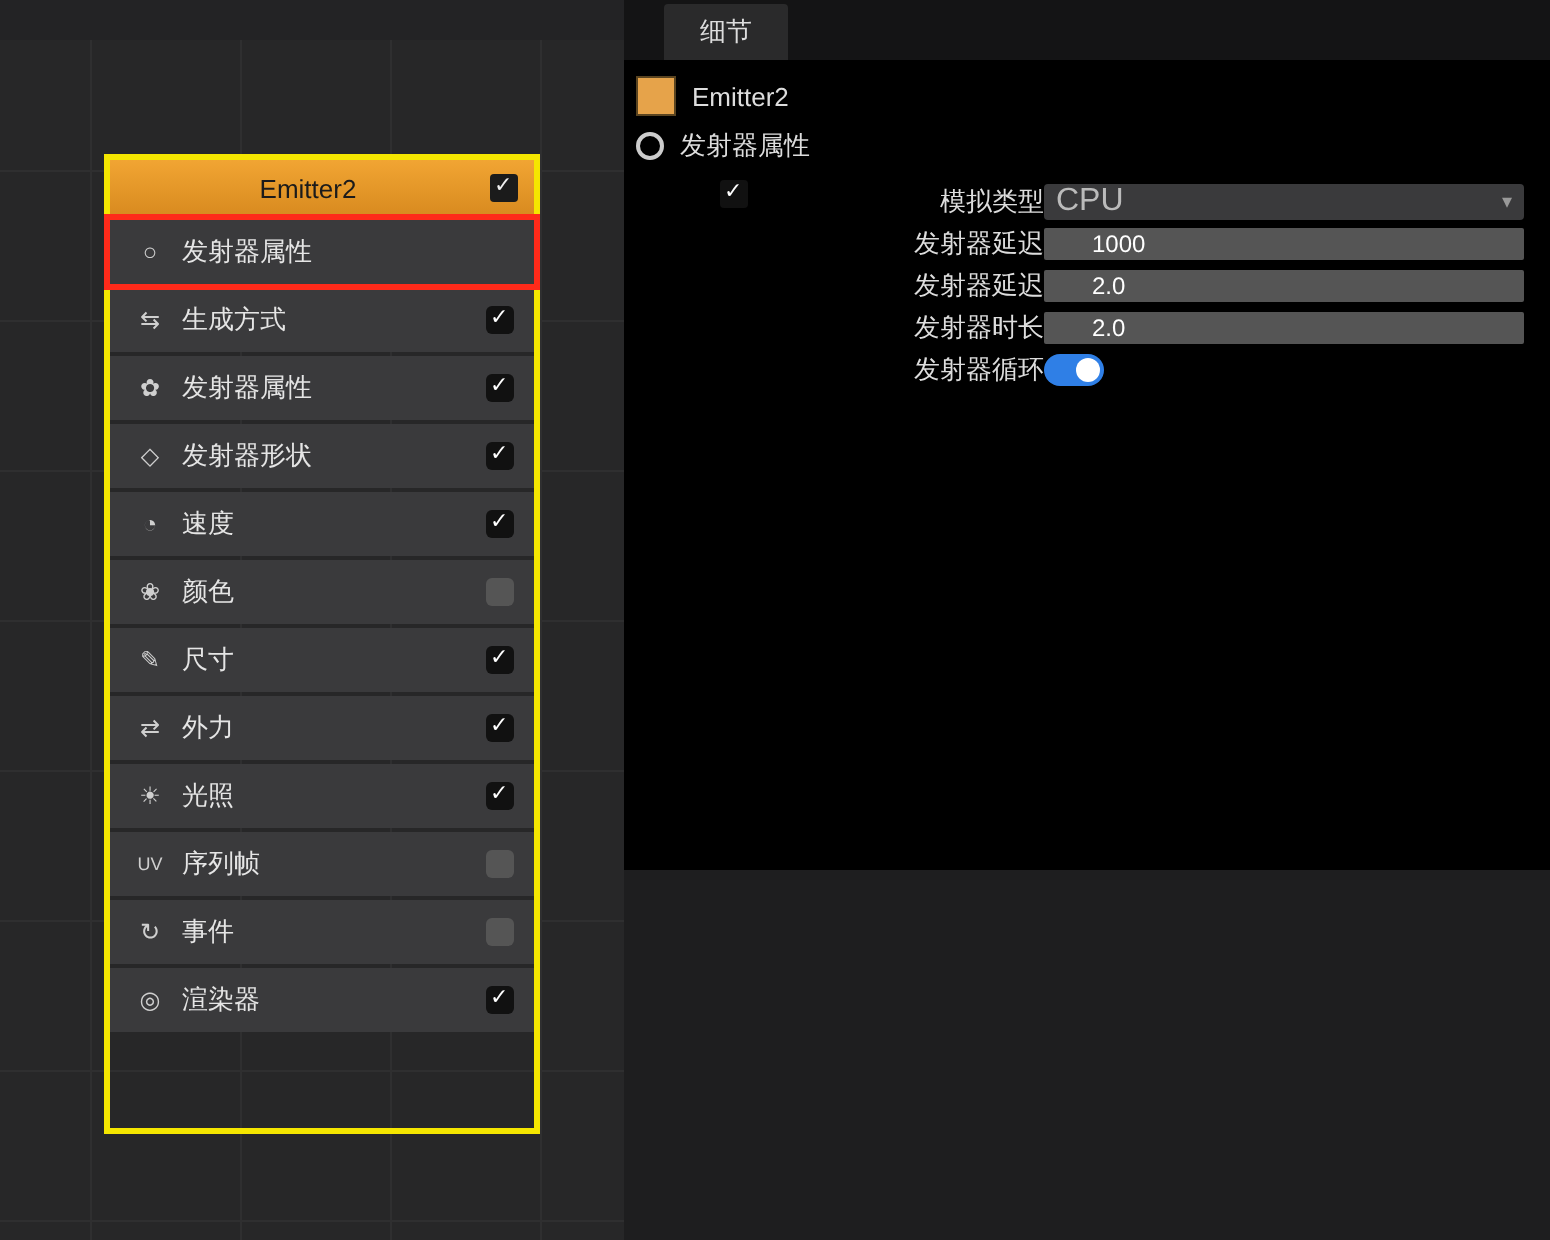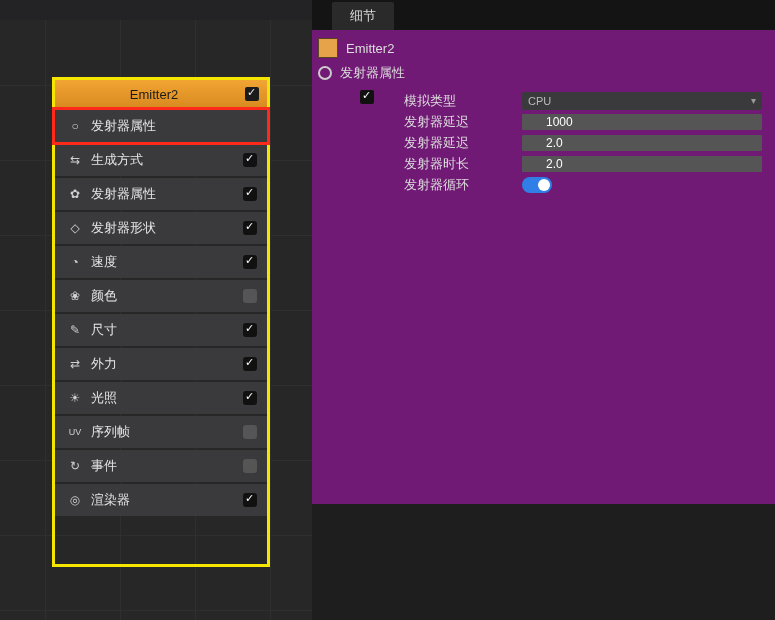--- a/index.html
+++ b/index.html
@@ -61,22 +61,22 @@
     width: 14px; height: 14px; border-radius: 3px;
     background: #262627; position: relative; flex-shrink: 0;
   }
   .chkbox.on { background: #111; }
   .chkbox.on::after {
     content: "✓"; color: #fff; font-size: 11px; position: absolute; left: 2px; top: -1px;
   }
   .chkbox.off { background: #555; }
 
   .right-pane {
-    position: absolute; left: 312px; top: 0; width: 463px; height: 504px;
-    background: #701a75;
+    position: absolute; left: 312px; top: 0; width: 463px; height: 435px;
+    background: #000000;
   }
   .tab-bar {
     height: 30px; background: #141415; display: flex; align-items: flex-end;
   }
   .tab {
     margin-left: 20px; height: 28px; padding: 0 18px;
     background: #2a2a2b; color: #ddd;
     display: flex; align-items: center; border-radius: 2px 2px 0 0;
     font-size: 13px;
   }
@@ -94,26 +94,26 @@
   .circle-icon {
     width: 14px; height: 14px; border: 2px solid #ccc; border-radius: 50%;
   }
   .enable-check {
     position: absolute; left: 50px; top: 95px;
     width: 14px; height: 14px; background: #111; border-radius: 2px;
   }
   .enable-check::after { content: "✓"; color: #fff; font-size: 11px; position: absolute; left: 2px; top: -1px; }
   .prop-list { margin-left: 62px; margin-top: 0; }
   .prop-row {
-    display: flex; align-items: center; height: 21px;
+    display: flex; align-items: center; height: 21px; text-align: right;
   }
   .prop-row .plabel { width: 118px; color: #ddd; font-size: 13px; }
   .prop-row .pcontrol { flex: 0 0 240px; }
   .dropdown {
-    height: 18px; background: #3a3a3c; color: #bbb; font-size: 11px;
+    height: 18px; background: #3a3a3c; color: #bbb; font-size: 16px;
     display: flex; align-items: center; padding: 0 6px; position: relative;
     border-radius: 2px;
   }
   .dropdown::after {
     content: "▾"; position: absolute; right: 6px; color: #999; font-size: 10px;
   }
   .numfield {
     height: 16px; background: #555; color: #fff; font-size: 12px;
     display: flex; align-items: center; padding: 0 24px; border-radius: 1px;
   }

